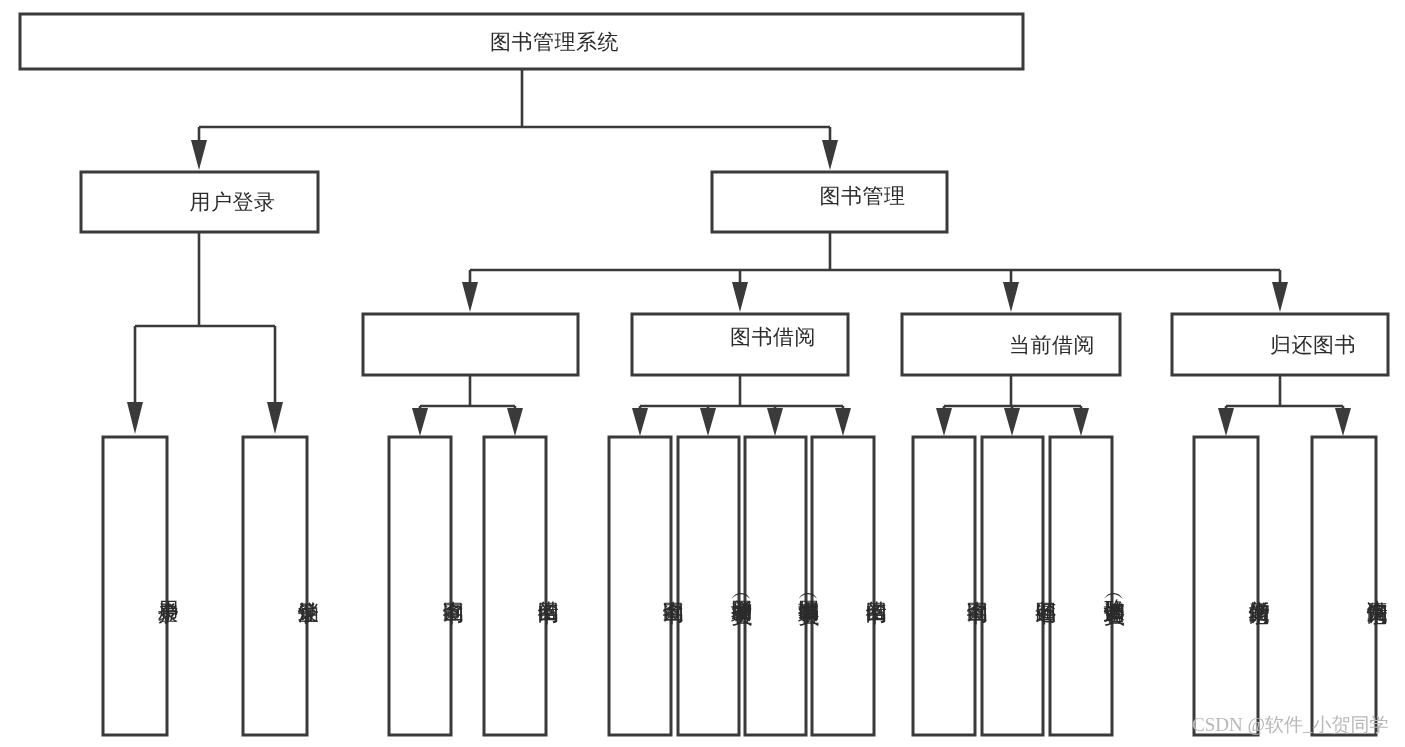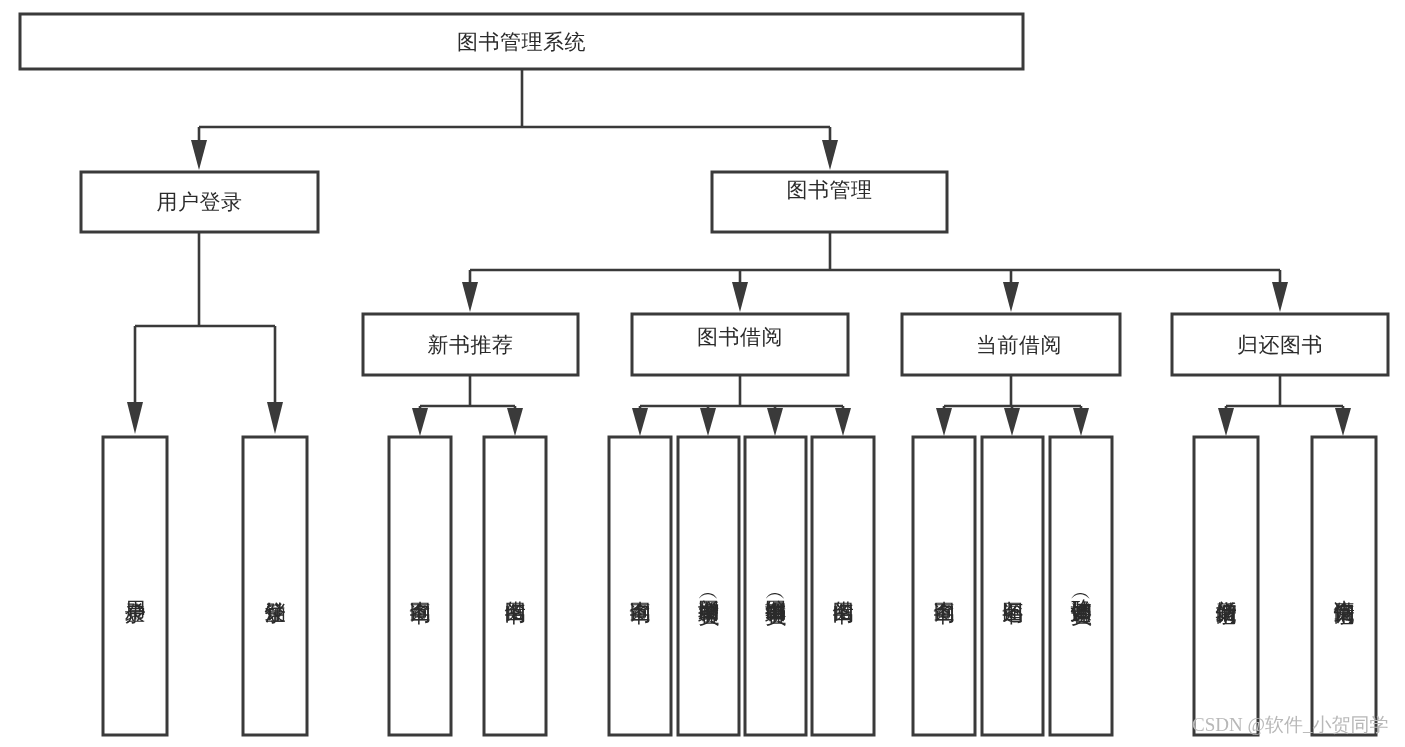--- a/index.html
+++ b/index.html
@@ -42,20 +42,21 @@
   .node-label {
     position: absolute;
     display: flex;
     align-items: center;
     justify-content: center;
     color: #2b2b2b;
     font-family: "DejaVu Sans", "Liberation Sans", sans-serif;
     text-align: center;
     pointer-events: none;
     white-space: pre;
+    padding-left: 33px;
   }
   .label-horizontal {
     font-size: 21px;
     letter-spacing: 0.5px;
   }
   .label-vertical {
     writing-mode: vertical-rl;
     text-orientation: upright;
     font-size: 21px;
     line-height: 1.08;
@@ -173,23 +174,22 @@
     <rect class="node-box" x="1050" y="437" width="62" height="298"></rect>
 
     <rect class="node-box" x="1194" y="437" width="64" height="298"></rect>
     <rect class="node-box" x="1312" y="437" width="64" height="298"></rect>
   </svg>
 
   <div class="node-label label-horizontal" style="left:20px; top:14px; width:1003px; height:55px;">图书管理系统</div>
 
   <div class="node-label label-horizontal" style="left:81px; top:172px; width:237px; height:60px;">用户登录</div>
 
-  <div class="node-label label-horizontal" style="left:712px; top:166px; width:235px; height:47px;">图书管理</div>
-
-  <div class="node-label label-horizontal" style="left:363px; top:314px; width:215px; height:61px;">新书推荐</div>
+  <div class="node-label label-horizontal" style="left:712px; top:172px; width:235px; height:47px;">图书管理</div>
+
 
   <div class="node-label label-horizontal" style="left:632px; top:314px; width:216px; height:45px;">图书借阅</div>
 
   <div class="node-label label-horizontal" style="left:910px; top:314px; width:218px; height:61px;">当前借阅</div>
 
   <div class="node-label label-horizontal" style="left:1172px; top:314px; width:216px; height:61px;">归还图书</div>
 
   <div class="node-label label-vertical" style="left:103px; top:437px; width:64px; height:298px;">用户登录</div>
 
   <div class="node-label label-vertical" style="left:243px; top:437px; width:64px; height:298px;">注销登录</div>

